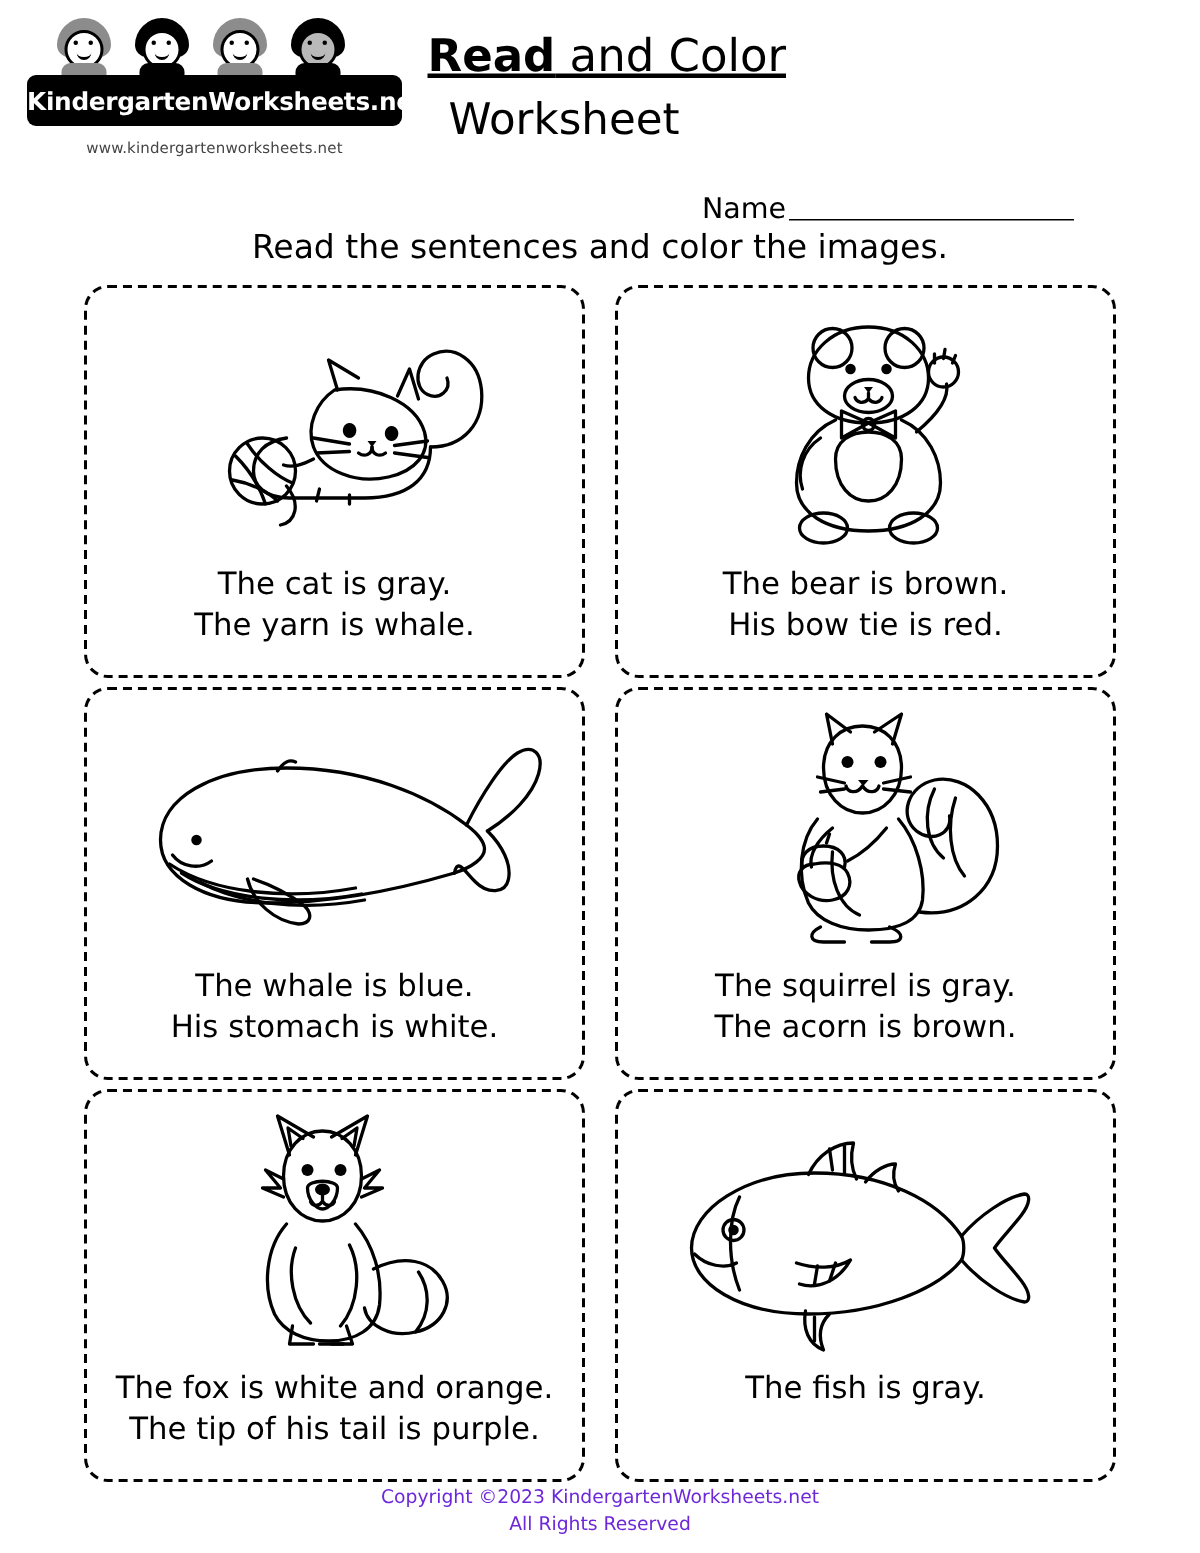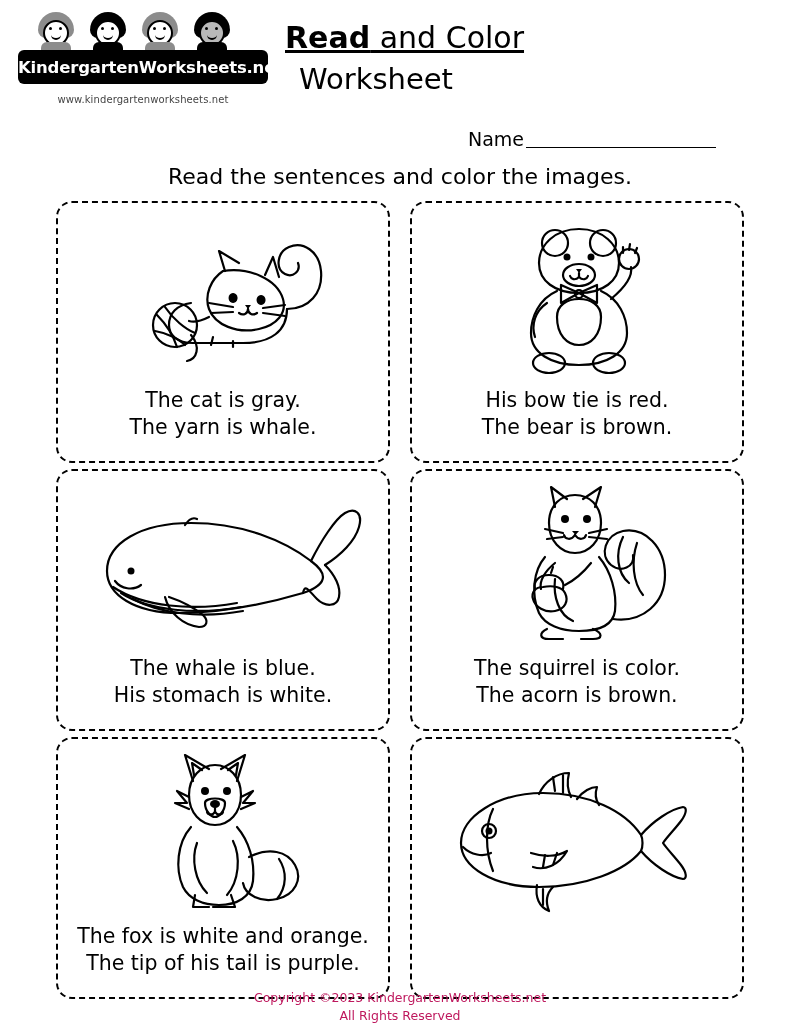--- a/index.html
+++ b/index.html
@@ -153,21 +153,21 @@
     width: 190px;
     border-bottom: 1.5px solid #000;
     margin-left: 2px;
     vertical-align: -2px;
     height: 14px;
   }
 
   .instructions {
     text-align: center;
     font-size: 22px;
-    margin-top: 14px;
+    margin-top: 3px;
     margin-bottom: 12px;
   }
 
   
   .grid {
     width: 688px;
     margin: 0 auto;
     display: grid;
     grid-template-columns: 334px 334px;
     grid-template-rows: 262px 262px 262px;
@@ -200,21 +200,21 @@
   }
 
   
   .footer {
     position: absolute;
     left: 0;
     bottom: 10px;
     width: 100%;
     text-align: center;
     font-size: 12.5px;
-    color: #be185d;
+    color: #6d28d9;
     line-height: 18px;
   }
 </style>
 </head>
 <body>
 
 <div class="header">
 
   <div class="logo-block">
     <div class="logo-badge">
@@ -351,22 +351,22 @@
 
         <ellipse cx="122" cy="150" rx="16" ry="10"></ellipse>
         <ellipse cx="182" cy="150" rx="16" ry="10"></ellipse>
 
         <path d="M152 80 L134 72 L134 90 Z"></path>
         <path d="M152 80 L170 72 L170 90 Z"></path>
         <circle cx="152" cy="81" r="4"></circle>
       </svg>
     </div>
     <div class="caption">
+      <div>The bear is brown.</div>
       <div>His bow tie is red.</div>
-      <div>The bear is brown.</div>
     </div>
   </div>
 
   <div class="cell">
     <div class="art">
       <svg width="300" height="175" viewBox="0 0 300 175" fill="none" stroke="#000" stroke-width="2.2" stroke-linecap="round" stroke-linejoin="round">
 
         <path d="M34 92 C34 64 68 44 118 44 C170 44 212 62 238 82"></path>
         <path d="M238 82 C246 88 250 94 250 98 C250 104 242 110 230 114"></path>
         <path d="M34 92 C34 116 62 134 106 134 C150 134 196 124 230 114"></path>
@@ -427,21 +427,21 @@
         <path d="M124 94 L126 88"></path>
 
         <path d="M128 84 C118 92 112 102 114 110"></path>
         <path d="M164 84 C156 94 146 102 138 106"></path>
 
         <path d="M120 150 C112 154 112 160 122 160 L136 160"></path>
         <path d="M166 150 C176 154 176 160 166 160 L154 160"></path>
       </svg>
     </div>
     <div class="caption">
-      <div>The squirrel is color.</div>
+      <div>The squirrel is gray.</div>
       <div>The acorn is brown.</div>
     </div>
   </div>
 
   <div class="cell">
     <div class="art">
       <svg width="300" height="175" viewBox="0 0 300 175" fill="none" stroke="#000" stroke-width="2.2" stroke-linecap="round" stroke-linejoin="round">
 
         <path d="M176 110 C196 100 214 104 222 118 C230 132 222 148 204 152 C188 156 172 148 170 136"></path>
         <path d="M206 112 C214 124 214 140 204 152"></path>
@@ -506,20 +506,21 @@
 
         <path d="M66 62 C58 78 58 104 66 124"></path>
 
         <circle cx="62" cy="84" r="7"></circle>
         <circle cx="62" cy="84" r="3.5" fill="#000" stroke="none"></circle>
 
         <path d="M36 100 C44 108 56 110 64 106"></path>
       </svg>
     </div>
     <div class="caption">
+      <div>The fish is gray.</div>
     </div>
   </div>
 
 </div>
 
 <div class="footer">
   <div>Copyright ©2023 KindergartenWorksheets.net</div>
   <div>All Rights Reserved</div>
 </div>
 

